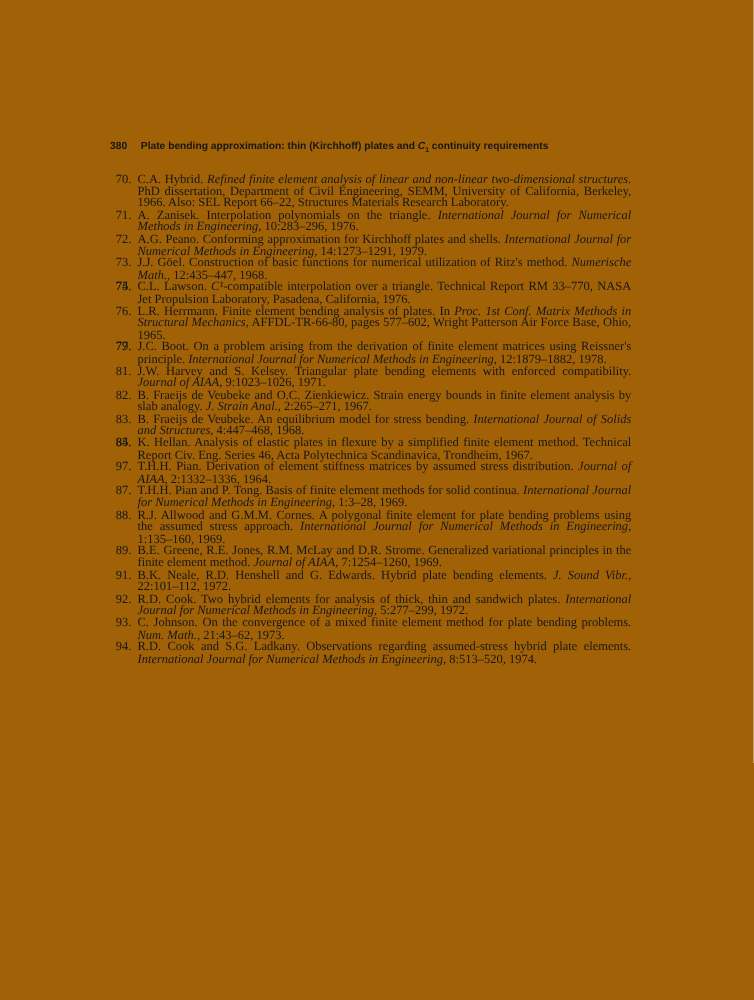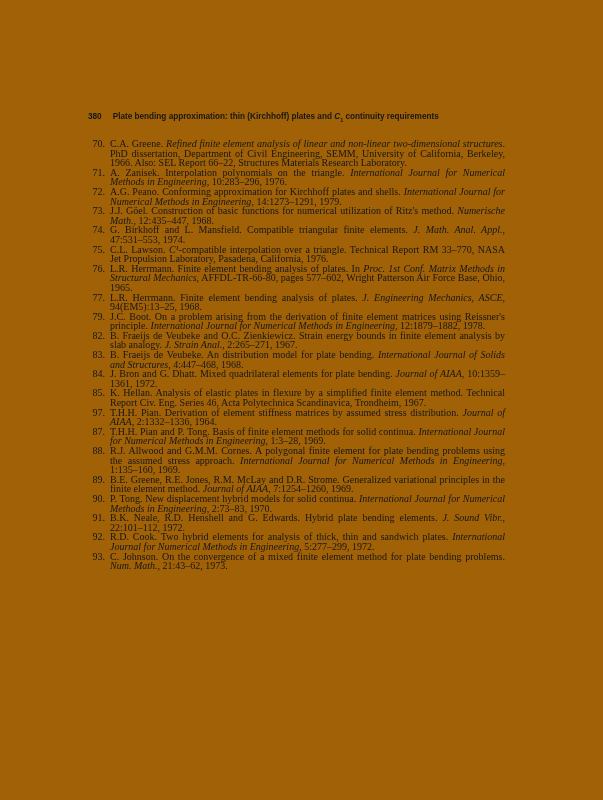--- a/index.html
+++ b/index.html
@@ -49,35 +49,36 @@
 </style>
 </head>
 <body>
 
 <div class="page">
   <div class="running-header">
     <span class="page-number">380</span>
     <span class="chapter-title"><span>Plate bending approximation: thin (Kirchhoff) plates and </span><span class="var">C</span><sub>1</sub><span> continuity requirements</span></span>
   </div>
   <div class="references" id="ref-list">
-      <div class="ref"><span class="ref-num">70.</span><span><span>C.A. Greene. </span><span class="it">Refined finite element analysis of linear and non-linear two-dimensional structures</span><span>. PhD dissertation, Department of Civil Engineering, SEMM, University of California, Berkeley, 1966. Also: SEL Report 66–22, Structures Materials Research Laboratory.</span></span></div>
+      <div class="ref"><span class="ref-num">70.</span><span><span>C.A. Hybrid. </span><span class="it">Refined finite element analysis of linear and non-linear two-dimensional structures</span><span>. PhD dissertation, Department of Civil Engineering, SEMM, University of California, Berkeley, 1966. Also: SEL Report 66–22, Structures Materials Research Laboratory.</span></span></div>
       <div class="ref"><span class="ref-num">71.</span><span><span>A. Zanisek. Interpolation polynomials on the triangle. </span><span class="it">International Journal for Numerical Methods in Engineering</span><span>, 10:283–296, 1976.</span></span></div>
       <div class="ref"><span class="ref-num">72.</span><span><span>A.G. Peano. Conforming approximation for Kirchhoff plates and shells. </span><span class="it">International Journal for Numerical Methods in Engineering</span><span>, 14:1273–1291, 1979.</span></span></div>
       <div class="ref"><span class="ref-num">73.</span><span><span>J.J. Göel. Construction of basic functions for numerical utilization of Ritz's method. </span><span class="it">Numerische Math.</span><span>, 12:435–447, 1968.</span></span></div>
-      <div class="ref"><span class="ref-num">74.</span><span><span>G. Birkhoff and L. Mansfield. Compatible triangular finite elements. </span><span class="it">J. Math. Anal. Appl.</span><span>, 47:531–553, 1974.</span></span></div>
+      <div class="ref"><span class="ref-num">74.</span></div>
       <div class="ref"><span class="ref-num">75.</span><span><span>C.L. Lawson. </span><span class="it">C¹</span><span>-compatible interpolation over a triangle. Technical Report RM 33–770, NASA Jet Propulsion Laboratory, Pasadena, California, 1976.</span></span></div>
       <div class="ref"><span class="ref-num">76.</span><span><span>L.R. Herrmann. Finite element bending analysis of plates. In </span><span class="it">Proc. 1st Conf. Matrix Methods in Structural Mechanics</span><span>, AFFDL-TR-66-80, pages 577–602, Wright Patterson Air Force Base, Ohio, 1965.</span></span></div>
-      <div class="ref"><span class="ref-num">77.</span><span><span>L.R. Herrmann. Finite element bending analysis of plates. </span><span class="it">J. Engineering Mechanics, ASCE</span><span>, 94(EM5):13–25, 1968.</span></span></div>
+      <div class="ref"><span class="ref-num">77.</span></div>
       <div class="ref"><span class="ref-num">79.</span><span><span>J.C. Boot. On a problem arising from the derivation of finite element matrices using Reissner's principle. </span><span class="it">International Journal for Numerical Methods in Engineering</span><span>, 12:1879–1882, 1978.</span></span></div>
+      <div class="ref"><span class="ref-num">81.</span><span><span>J.W. Harvey and S. Kelsey. Triangular plate bending elements with enforced compatibility. </span><span class="it">Journal of AIAA</span><span>, 9:1023–1026, 1971.</span></span></div>
       <div class="ref"><span class="ref-num">82.</span><span><span>B. Fraeijs de Veubeke and O.C. Zienkiewicz. Strain energy bounds in finite element analysis by slab analogy. </span><span class="it">J. Strain Anal.</span><span>, 2:265–271, 1967.</span></span></div>
-      <div class="ref"><span class="ref-num">83.</span><span><span>B. Fraeijs de Veubeke. An distribution model for plate bending. </span><span class="it">International Journal of Solids and Structures</span><span>, 4:447–468, 1968.</span></span></div>
-      <div class="ref"><span class="ref-num">84.</span><span><span>J. Bron and G. Dhatt. Mixed quadrilateral elements for plate bending. </span><span class="it">Journal of AIAA</span><span>, 10:1359–1361, 1972.</span></span></div>
+      <div class="ref"><span class="ref-num">83.</span><span><span>B. Fraeijs de Veubeke. An equilibrium model for stress bending. </span><span class="it">International Journal of Solids and Structures</span><span>, 4:447–468, 1968.</span></span></div>
+      <div class="ref"><span class="ref-num">84.</span></div>
       <div class="ref"><span class="ref-num">85.</span><span><span>K. Hellan. Analysis of elastic plates in flexure by a simplified finite element method. Technical Report Civ. Eng. Series 46, Acta Polytechnica Scandinavica, Trondheim, 1967.</span></span></div>
       <div class="ref"><span class="ref-num">97.</span><span><span>T.H.H. Pian. Derivation of element stiffness matrices by assumed stress distribution. </span><span class="it">Journal of AIAA</span><span>, 2:1332–1336, 1964.</span></span></div>
       <div class="ref"><span class="ref-num">87.</span><span><span>T.H.H. Pian and P. Tong. Basis of finite element methods for solid continua. </span><span class="it">International Journal for Numerical Methods in Engineering</span><span>, 1:3–28, 1969.</span></span></div>
       <div class="ref"><span class="ref-num">88.</span><span><span>R.J. Allwood and G.M.M. Cornes. A polygonal finite element for plate bending problems using the assumed stress approach. </span><span class="it">International Journal for Numerical Methods in Engineering</span><span>, 1:135–160, 1969.</span></span></div>
       <div class="ref"><span class="ref-num">89.</span><span><span>B.E. Greene, R.E. Jones, R.M. McLay and D.R. Strome. Generalized variational principles in the finite element method. </span><span class="it">Journal of AIAA</span><span>, 7:1254–1260, 1969.</span></span></div>
-      <div class="ref"><span class="ref-num">90.</span><span><span>P. Tong. New displacement hybrid models for solid continua. </span><span class="it">International Journal for Numerical Methods in Engineering</span><span>, 2:73–83, 1970.</span></span></div>
       <div class="ref"><span class="ref-num">91.</span><span><span>B.K. Neale, R.D. Henshell and G. Edwards. Hybrid plate bending elements. </span><span class="it">J. Sound Vibr.</span><span>, 22:101–112, 1972.</span></span></div>
       <div class="ref"><span class="ref-num">92.</span><span><span>R.D. Cook. Two hybrid elements for analysis of thick, thin and sandwich plates. </span><span class="it">International Journal for Numerical Methods in Engineering</span><span>, 5:277–299, 1972.</span></span></div>
       <div class="ref"><span class="ref-num">93.</span><span><span>C. Johnson. On the convergence of a mixed finite element method for plate bending problems. </span><span class="it">Num. Math.</span><span>, 21:43–62, 1973.</span></span></div>
+      <div class="ref"><span class="ref-num">94.</span><span><span>R.D. Cook and S.G. Ladkany. Observations regarding assumed-stress hybrid plate elements. </span><span class="it">International Journal for Numerical Methods in Engineering</span><span>, 8:513–520, 1974.</span></span></div>
     </div>
 </div>
 
 </body></html>

